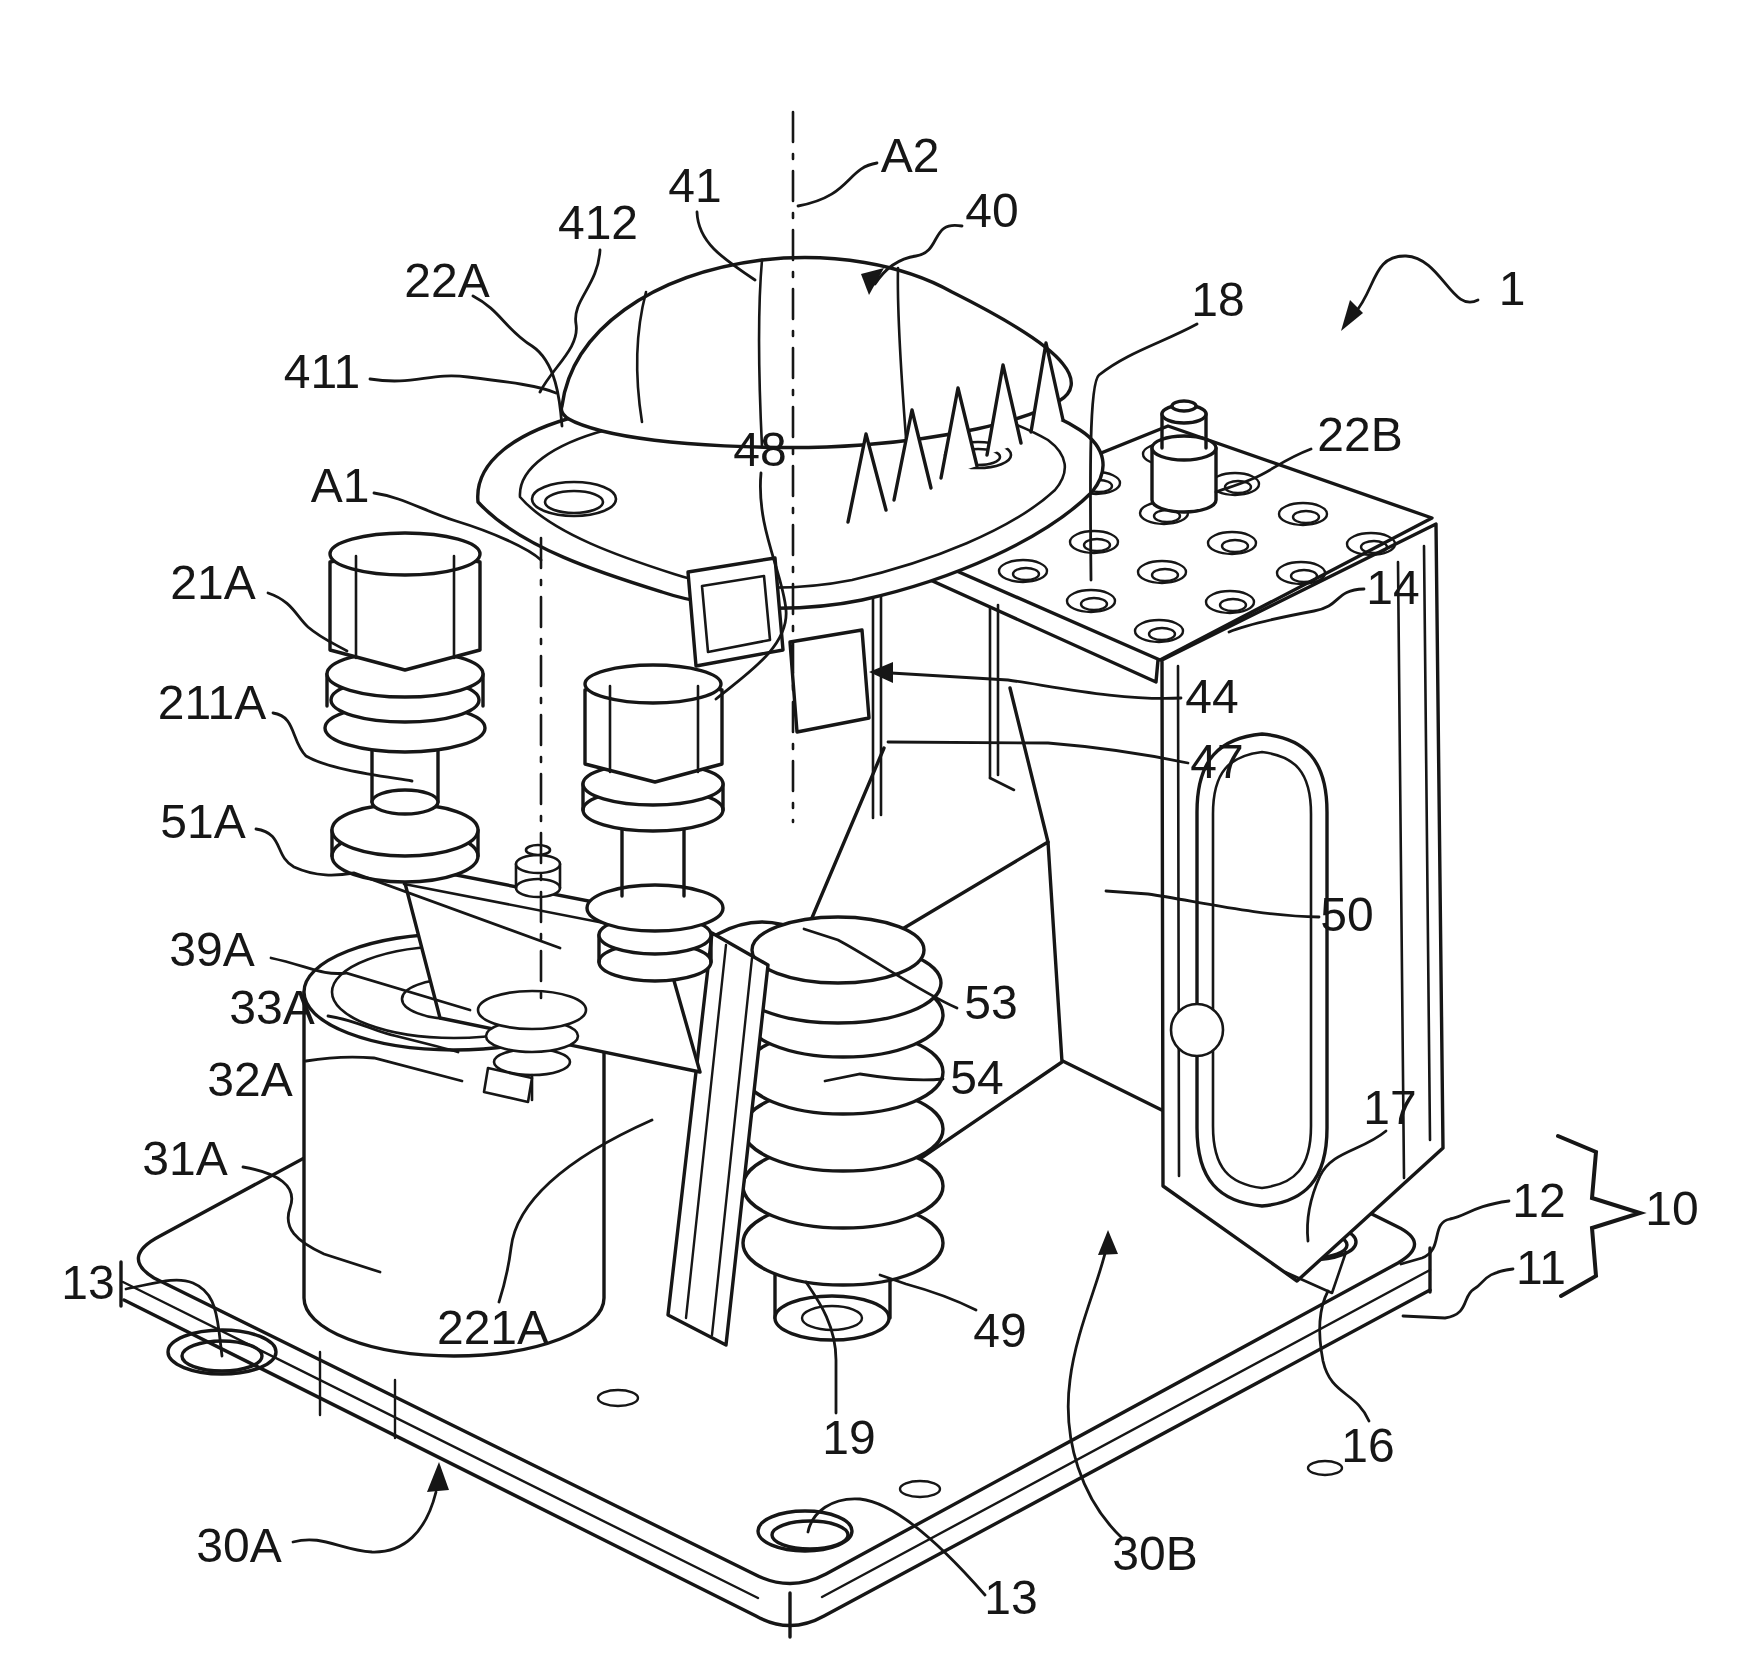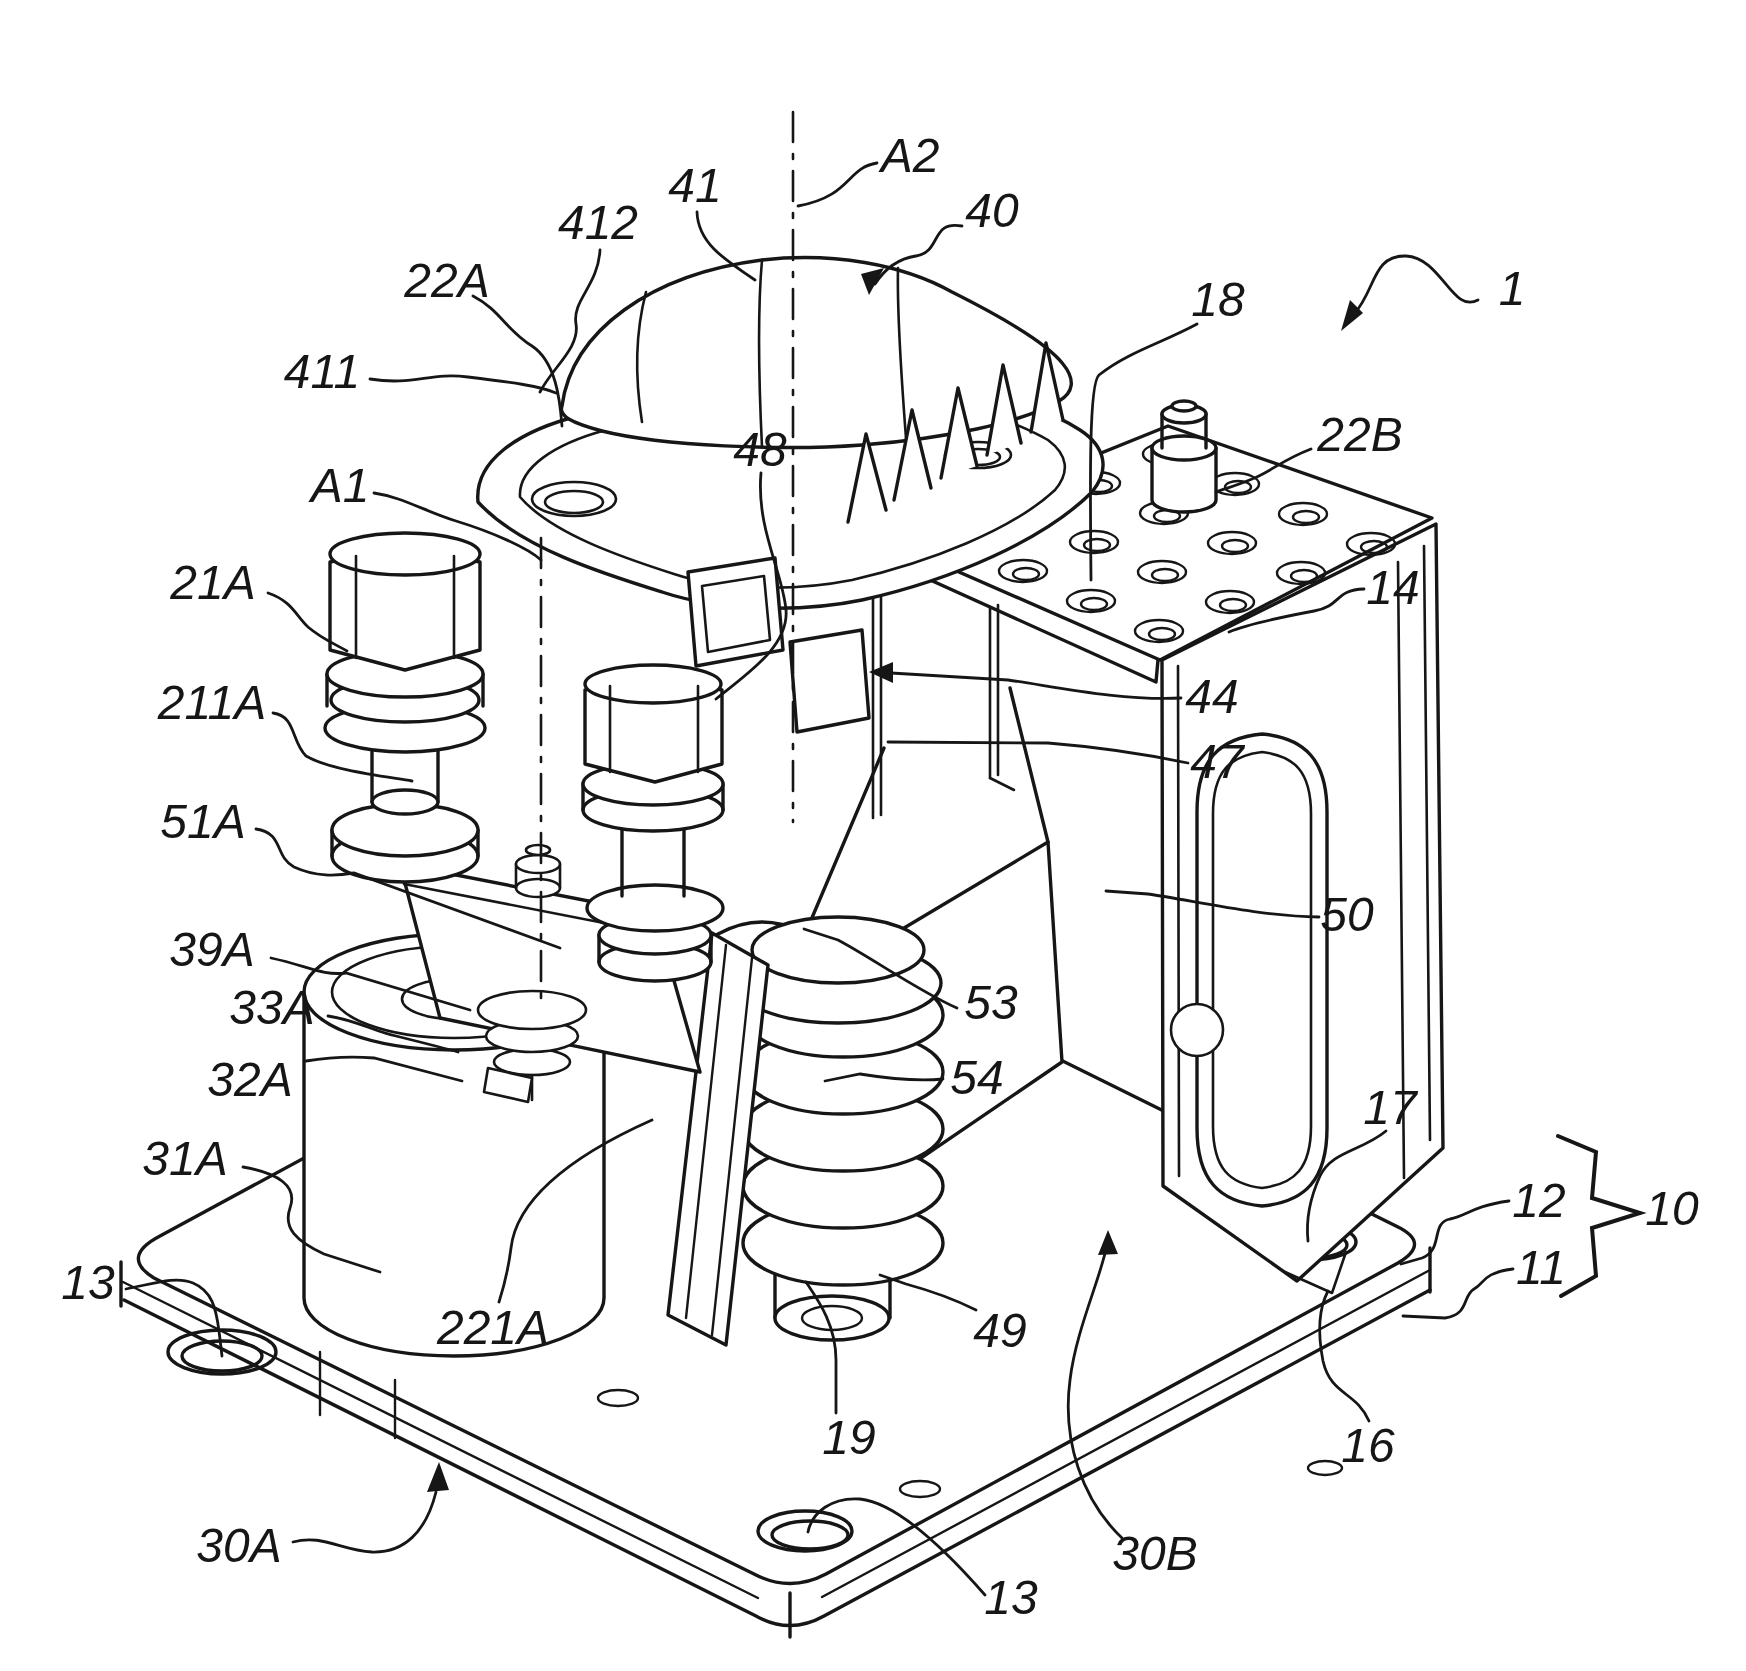--- a/index.html
+++ b/index.html
@@ -1,16 +1,16 @@
 <!DOCTYPE html>
 <html><head>
 <meta charset="utf-8">
 <style>
   html,body{margin:0;padding:0;background:#ffffff;}
-  .page{position:relative;width:1746px;height:1671px;background:#ffffff;overflow:hidden;font-style:italic;}
+  .page{position:relative;width:1746px;height:1671px;background:#ffffff;overflow:hidden;}
   svg{display:block;}
   text{font-family:"Liberation Sans","DejaVu Sans",sans-serif;font-size:48px;fill:#161616;}
 </style>
 </head>
 <body>
 
 <div class="page">
 <svg width="1746" height="1671" viewBox="0 0 1746 1671" xmlns="http://www.w3.org/2000/svg">
 
   <g stroke="#161616" fill="none" stroke-width="3.4" stroke-linecap="round" stroke-linejoin="round">

